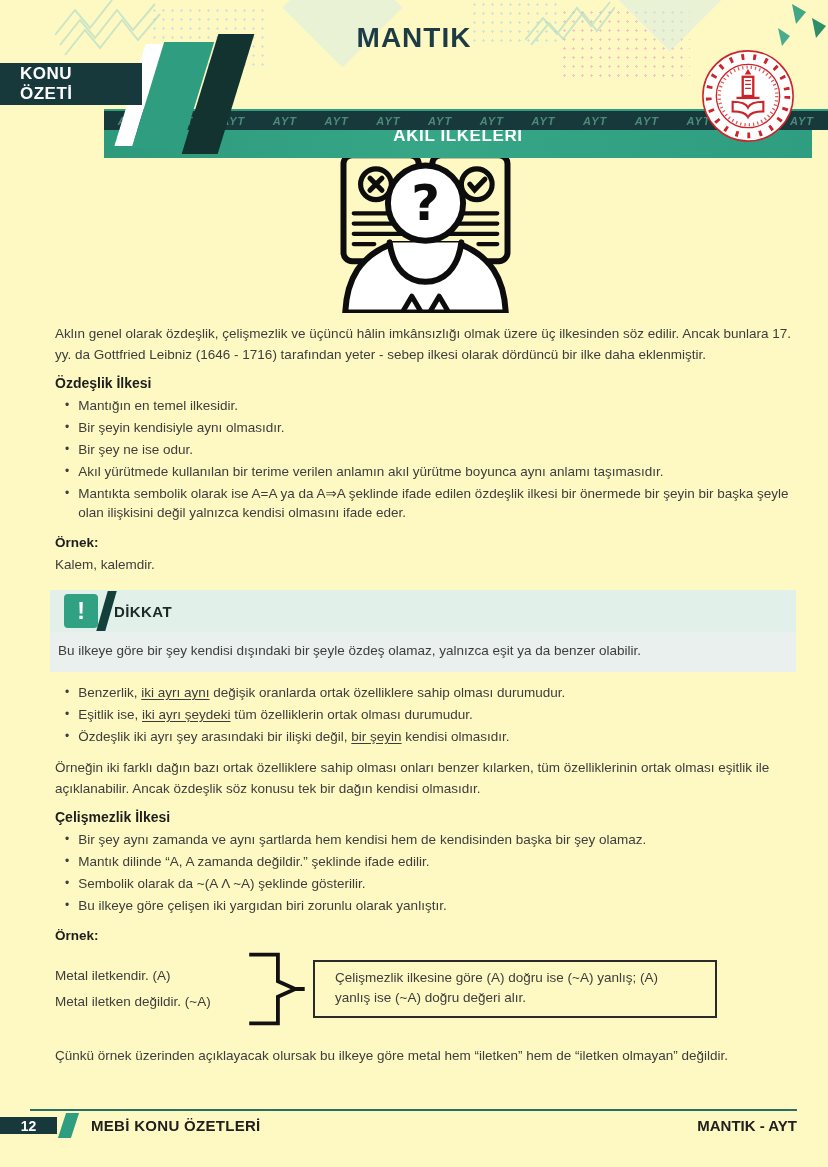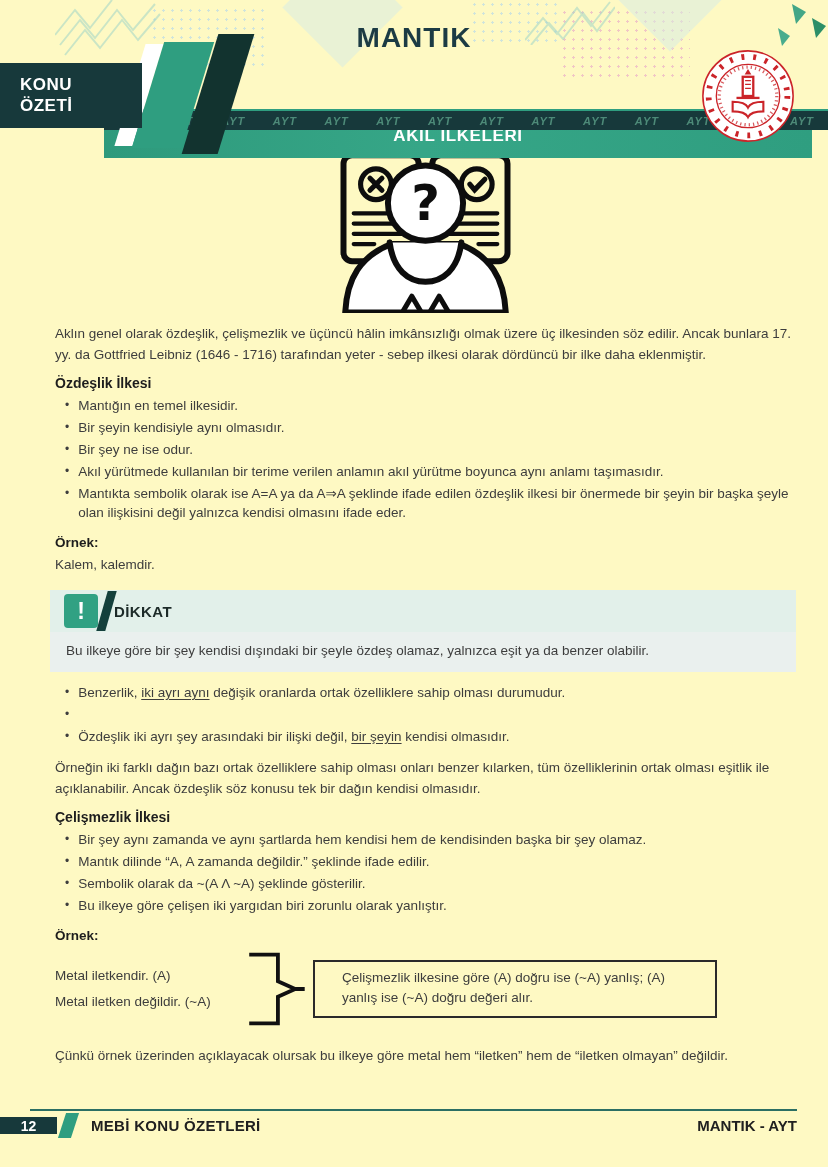--- a/index.html
+++ b/index.html
@@ -12,21 +12,21 @@
   .title { position:absolute; top:22px; left:0; width:100%; text-align:center;
            font-size:28px; font-weight:800; letter-spacing:1px; color:#1c3b44; }
   .banner { position:absolute; top:66px; left:104px; right:16px; height:44px;
             background:linear-gradient(90deg,#2e9a7c,#36a687 45%,#2f9e80); z-index:1;
             display:flex; align-items:center; justify-content:center;margin-top:48px; }
   .banner-text { color:#fff; font-weight:700; font-size:17px; letter-spacing:.6px; }
   .ayt-strip { position:absolute; top:109px; left:104px; right:0; height:21px; background:#17393b;
                border-top:2px solid #2f9e80; z-index:1; display:flex; justify-content:space-around;
                align-items:center; overflow:hidden; }
   .ayt-strip span { font-style:italic; font-weight:700; font-size:11px; color:#4d8a78; letter-spacing:1px; }
-  .konu-box { position:absolute; top:63px; left:0; width:142px; height:65px; background:#17393b; z-index:4;
+  .konu-box { position:absolute; top:63px; left:0; width:142px; height:42px; background:#17393b; z-index:4;
               display:flex; flex-direction:column; justify-content:center; padding-left:20px; }
   .konu-box span { color:#fff; font-weight:800; font-size:17px; line-height:1.2; letter-spacing:.5px; }
   .rib { position:absolute; z-index:3; }
   .rib-white { top:44px; left:130px; width:18px; height:102px; background:#fff; transform:skewX(-17deg); }
   .rib-green { top:42px; left:148px; width:50px; height:106px; background:#2f9e80; transform:skewX(-17deg); z-index:4; }
   .rib-dark  { top:34px; left:200px; width:36px; height:120px; background:#12332f; transform:skewX(-17deg); z-index:2; }
   .logo { position:absolute; top:48px; left:700px; z-index:5; width:96px; height:96px; }
 
   
   .dots { position:absolute; z-index:0; }
@@ -49,27 +49,27 @@
   .ex-line { line-height:22px; margin-top:4px; }
 
   .dikkat { margin:14px 0 6px -5px; }
   .dikkat-head { background:#e2f0ea; height:42px; display:flex; align-items:center; gap:16px; padding-left:14px; }
   .dikkat-icon { position:relative; width:34px; height:34px; background:#31a183; border-radius:4px;
                  display:flex; align-items:center; justify-content:center; flex:none; }
   .dikkat-icon .excl { color:#fff; font-weight:800; font-size:23px; line-height:1; }
   .dikkat-icon::after { content:""; position:absolute; right:-13px; top:-3px; width:9px; height:40px;
                         background:#14403c; transform:skewX(-16deg); }
   .dikkat-title { font-weight:800; font-size:15px; color:#1c2a28; letter-spacing:.4px; }
-  .dikkat-body { background:#eaf0ee; padding:9px 16px 11px; line-height:20px; }
+  .dikkat-body { background:#eaf0ee; padding:9px 8px 11px; line-height:20px; }
 
   .example-row { display:flex; align-items:center; margin-top:2px; }
   .ex-col { width:192px; }
   .ex-col p { line-height:20px; margin:6px 0; }
   .brace { flex:none; width:58px; height:88px; margin-right:8px; }
-  .callout { border:2px solid #2a2a2a; width:404px; padding:6px 27px 8px; line-height:20px; color:#3d3d3d; }
+  .callout { border:2px solid #2a2a2a; width:404px; padding:6px 20px 8px; line-height:20px; color:#3d3d3d; }
   .closing { margin-top:12px; }
 
   
   .foot-line { position:absolute; left:30px; right:31px; bottom:56px; height:2px; background:#2b6f63; }
   .foot-row { position:absolute; left:0; right:31px; bottom:29px; height:25px; display:flex; align-items:center; }
   .page-num { width:57px; height:17px; background:#17393b; color:#fff; font-weight:700; font-size:14px;
               display:flex; align-items:center; justify-content:center; flex:none; }
   .foot-stripe { width:13px; height:25px; background:#2f9e80; transform:skewX(-18deg); margin-left:5px; flex:none; }
   .foot-left { margin-left:16px; font-weight:800; font-size:15px; color:#202020; letter-spacing:.3px; }
   .foot-right { margin-left:auto; font-weight:800; font-size:15px; color:#202020; }
@@ -219,20 +219,21 @@
       </div>
     </section>
 
     <ul class="bullets">
       <li>
           <span class="dot">•</span>
           <span><span>Benzerlik, </span><span class="u">iki ayrı aynı</span><span> değişik oranlarda ortak özelliklere sahip olması durumudur.</span></span>
         </li>
       <li>
           <span class="dot">•</span>
+          <span><span>Eşitlik ise, </span><span class="u">iki ayrı şeydeki</span><span> tüm özelliklerin ortak olması durumudur.</span></span>
         </li>
       <li>
           <span class="dot">•</span>
           <span><span>Özdeşlik iki ayrı şey arasındaki bir ilişki değil, </span><span class="u">bir şeyin</span><span> kendisi olmasıdır.</span></span>
         </li>
     </ul>
 
     <p class="para">Örneğin iki farklı dağın bazı ortak özelliklere sahip olması onları benzer kılarken, tüm özelliklerinin ortak olması eşitlik ile açıklanabilir. Ancak özdeşlik söz konusu tek bir dağın kendisi olmasıdır.</p>
 
     <h3 class="heading">Çelişmezlik İlkesi</h3>

